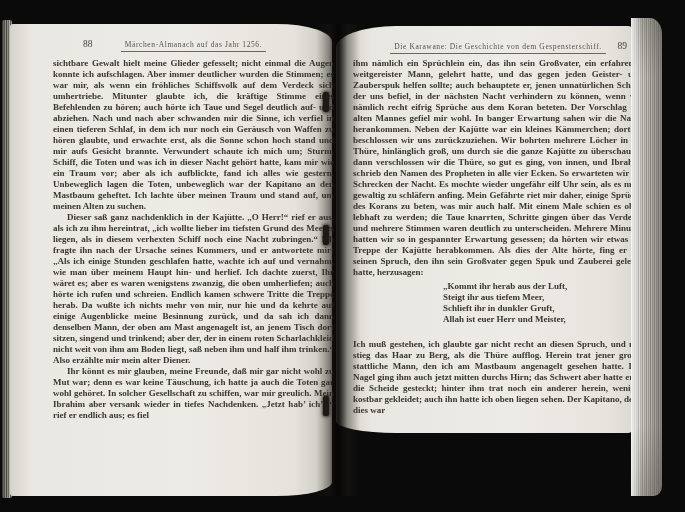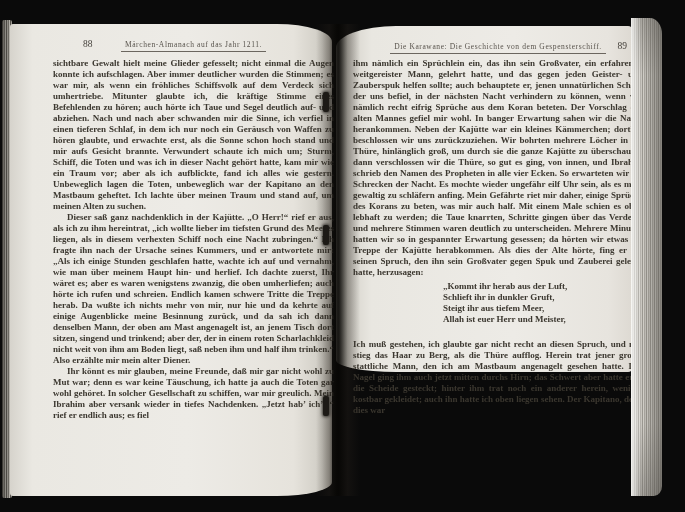--- a/index.html
+++ b/index.html
@@ -19,21 +19,21 @@
   }
   .page-left {
     left: 10px; top: 24px; width: 322px; height: 472px;
     background: linear-gradient(90deg, #d6d3cc 0%, #eae8e2 7%, #edebe6 55%, #e6e3dc 88%, #cfccc4 97%, #b2aea5 100%);
     border-top-left-radius: 3px;
     border-top-right-radius: 55px 18px;
     border-bottom-right-radius: 55px 14px;
     border-bottom-left-radius: 3px;
   }
   .page-right {
-    left: 336px; top: 26px; width: 296px; height: 346px;
+    left: 336px; top: 26px; width: 296px; height: 407px;
     background: linear-gradient(90deg, #aba79e 0%, #d2cfc7 3%, #e9e7e1 12%, #edebe6 60%, #e7e4de 92%, #ddd9d2 100%);
     border-top-left-radius: 60px 22px;
     border-bottom-left-radius: 60px 12px;
     border-top-right-radius: 4px;
     border-bottom-right-radius: 4px;
   }
   .gutter-shadow {
     position: absolute;
     left: 316px; top: 24px; width: 44px; height: 472px;
     background: linear-gradient(90deg,
@@ -117,40 +117,40 @@
 </head>
 <body>
 
 <div class="spread">
 
   <div class="edge-left"></div>
 
   <div class="page page-left">
     <div class="header-row">
       <span class="page-num num-left">88</span>
-      <span class="running-header">Märchen-Almanach auf das Jahr 1211.</span>
+      <span class="running-header">Märchen-Almanach auf das Jahr 1256.</span>
     </div>
     <div class="text-block">
       <p>sichtbare Gewalt hielt meine Glieder gefesselt; nicht einmal die Augen konnte ich aufschlagen. Aber immer deutlicher wurden die Stimmen; es war mir, als wenn ein fröhliches Schiffsvolk auf dem Verdeck sich umhertriebe. Mitunter glaubte ich, die kräftige Stimme eines Befehlenden zu hören; auch hörte ich Taue und Segel deutlich auf- und abziehen. Nach und nach aber schwanden mir die Sinne, ich verfiel in einen tieferen Schlaf, in dem ich nur noch ein Geräusch von Waffen zu hören glaubte, und erwachte erst, als die Sonne schon hoch stand und mir aufs Gesicht brannte. Verwundert schaute ich mich um; Sturm, Schiff, die Toten und was ich in dieser Nacht gehört hatte, kam mir wie ein Traum vor; aber als ich aufblickte, fand ich alles wie gestern. Unbeweglich lagen die Toten, unbeweglich war der Kapitano an den Mastbaum geheftet. Ich lachte über meinen Traum und stand auf, um meinen Alten zu suchen.</p>
       <p class="indent">Dieser saß ganz nachdenklich in der Kajütte. „O Herr!“ rief er aus, als ich zu ihm hereintrat, „ich wollte lieber im tiefsten Grund des Meeres liegen, als in diesem verhexten Schiff noch eine Nacht zubringen.“ Ich fragte ihn nach der Ursache seines Kummers, und er antwortete mir: „Als ich einige Stunden geschlafen hatte, wachte ich auf und vernahm, wie man über meinem Haupt hin- und herlief. Ich dachte zuerst, Ihr wäret es; aber es waren wenigstens zwanzig, die oben umherliefen; auch hörte ich rufen und schreien. Endlich kamen schwere Tritte die Treppe herab. Da wußte ich nichts mehr von mir, nur hie und da kehrte auf einige Augenblicke meine Besinnung zurück, und da sah ich dann denselben Mann, der oben am Mast angenagelt ist, an jenem Tisch dort sitzen, singend und trinkend; aber der, der in einem roten Scharlachkleid nicht weit von ihm am Boden liegt, saß neben ihm und half ihm trinken.“ Also erzählte mir mein alter Diener.</p>
       <p class="indent">Ihr könnt es mir glauben, meine Freunde, daß mir gar nicht wohl zu Mut war; denn es war keine Täuschung, ich hatte ja auch die Toten gar wohl gehöret. In solcher Gesellschaft zu schiffen, war mir greulich. Mein Ibrahim aber versank wieder in tiefes Nachdenken. „Jetzt hab’ ich’s!“ rief er endlich aus; es fiel</p>
     </div>
   </div>
 
   <div class="page page-right">
     <div class="header-row">
       <span class="running-header">Die Karawane: Die Geschichte von dem Gespensterschiff.</span>
       <span class="page-num num-right">89</span>
     </div>
     <div class="text-block">
       <p>ihm nämlich ein Sprüchlein ein, das ihn sein Großvater, ein erfahrener, weitgereister Mann, gelehrt hatte, und das gegen jeden Geister- und Zauberspuk helfen sollte; auch behauptete er, jenen unnatürlichen Schlaf, der uns befiel, in der nächsten Nacht verhindern zu können, wenn wir nämlich recht eifrig Sprüche aus dem Koran beteten. Der Vorschlag des alten Mannes gefiel mir wohl. In banger Erwartung sahen wir die Nacht herankommen. Neben der Kajütte war ein kleines Kämmerchen; dorthin beschlossen wir uns zurückzuziehen. Wir bohrten mehrere Löcher in die Thüre, hinlänglich groß, um durch sie die ganze Kajütte zu überschauen; dann verschlossen wir die Thüre, so gut es ging, von innen, und Ibrahim schrieb den Namen des Propheten in alle vier Ecken. So erwarteten wir die Schrecken der Nacht. Es mochte wieder ungefähr eilf Uhr sein, als es mich gewaltig zu schläfern anfing. Mein Gefährte riet mir daher, einige Sprüche des Korans zu beten, was mir auch half. Mit einem Male schien es oben lebhaft zu werden; die Taue knarrten, Schritte gingen über das Verdeck, und mehrere Stimmen waren deutlich zu unterscheiden. Mehrere Minuten hatten wir so in gespannter Erwartung gesessen; da hörten wir etwas die Treppe der Kajütte herabkommen. Als dies der Alte hörte, fing er an, seinen Spruch, den ihn sein Großvater gegen Spuk und Zauberei gelehrt hatte, herzusagen:</p>
       <div class="verse">
         <div>„Kommt ihr herab aus der Luft,</div>
+        <div>Steigt ihr aus tiefem Meer,</div>
         <div>Schlieft ihr in dunkler Gruft,</div>
-        <div>Steigt ihr aus tiefem Meer,</div>
         <div>Allah ist euer Herr und Meister,</div>
       </div>
       <p>Ich muß gestehen, ich glaubte gar nicht recht an diesen Spruch, und mir stieg das Haar zu Berg, als die Thüre aufflog. Herein trat jener große, stattliche Mann, den ich am Mastbaum angenagelt gesehen hatte. Der Nagel ging ihm auch jetzt mitten durchs Hirn; das Schwert aber hatte er in die Scheide gesteckt; hinter ihm trat noch ein anderer herein, weniger kostbar gekleidet; auch ihn hatte ich oben liegen sehen. Der Kapitano, denn dies war</p>
     </div>
   </div>
 
   <div class="gutter-shadow"></div>
   <div class="thread-mark" style="top: 92px;"></div>
   <div class="thread-mark" style="top: 225px;"></div>
   <div class="thread-mark" style="top: 396px;"></div>

